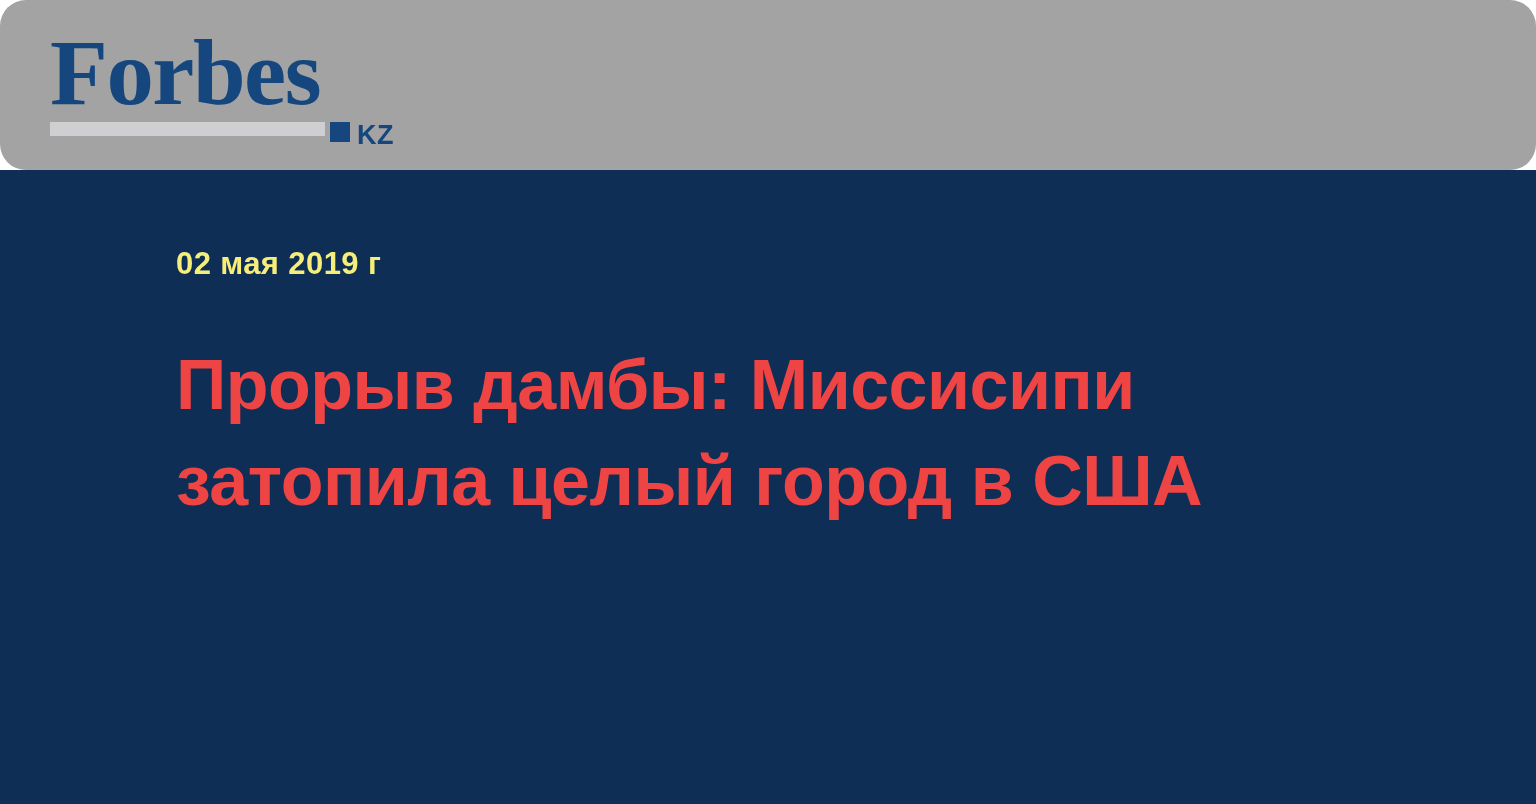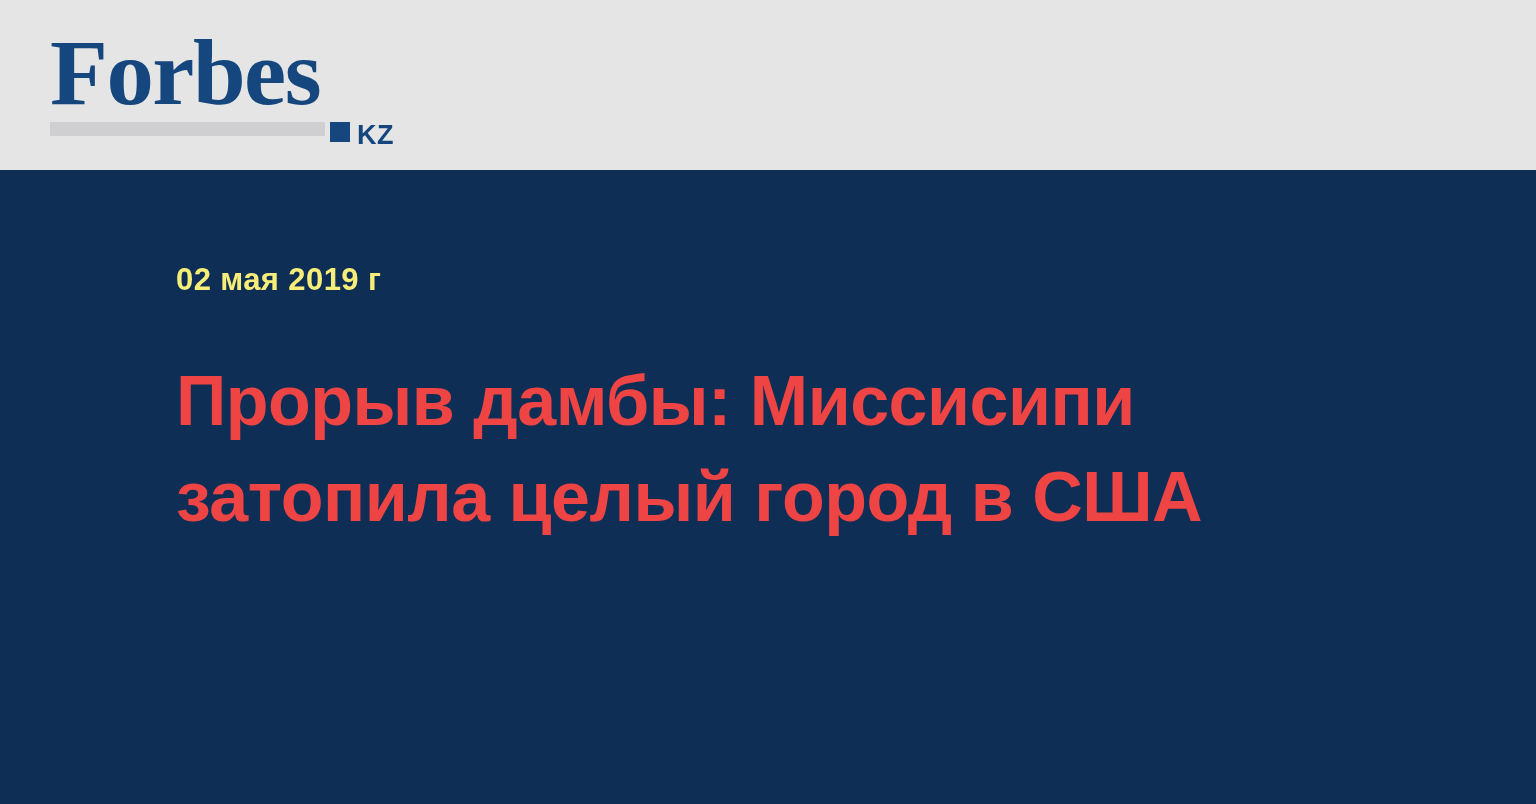--- a/index.html
+++ b/index.html
@@ -21,23 +21,24 @@
     position: relative;
     width: 1536px;
     height: 804px;
     display: flex;
     flex-direction: column;
   }
 
   
   .site-header {
     height: 170px;
-    background: #e5e5e5;
+    background: #a3a3a3;
     flex: 0 0 170px;
     position: relative;
+    border-radius: 26px;
   }
 
   .brand-logo {
     position: absolute;
     left: 50px;
     top: 27px;
     width: 360px;
     height: 118px;
     text-decoration: none;
     display: block;
@@ -108,21 +109,21 @@
     width: 1120px;
   }
 
   .article-date {
     font-family: "Liberation Sans", "DejaVu Sans", sans-serif;
     font-weight: 700;
     font-size: 31px;
     line-height: 1;
     letter-spacing: 0.4px;
     color: #F6EE79;
-    margin: 16px 0 0 0;
+    margin: 0 0 0 0;
     padding: 0;
     white-space: nowrap;
   }
 
   .article-title {
     font-family: "Liberation Sans", "DejaVu Sans", sans-serif;
     font-weight: 700;
     font-size: 70px;
     line-height: 96px;
     letter-spacing: -0.5px;

